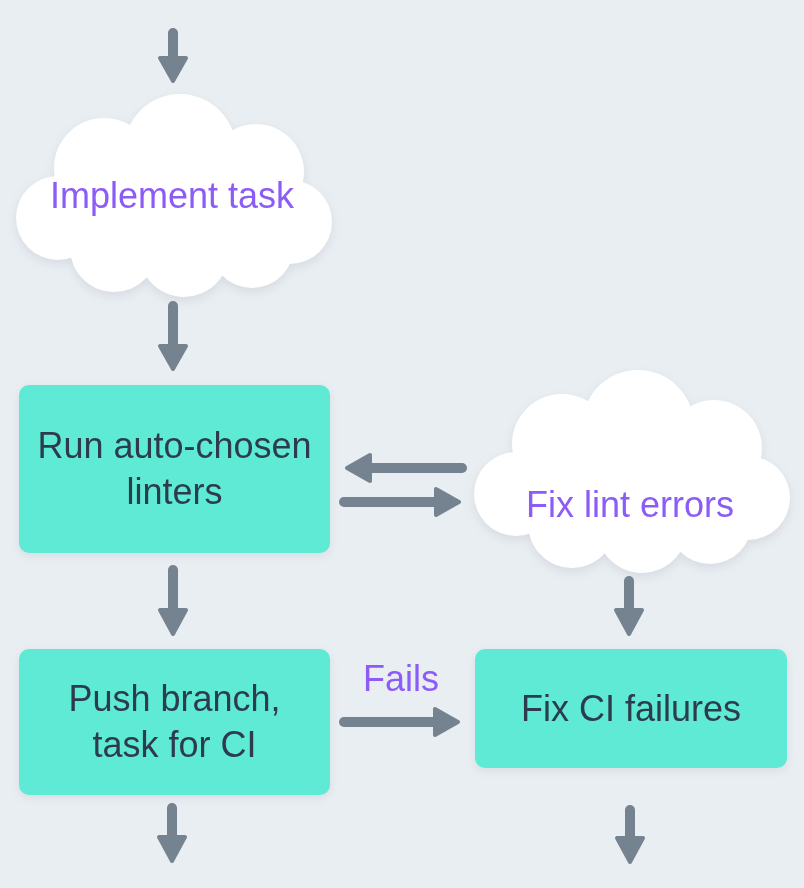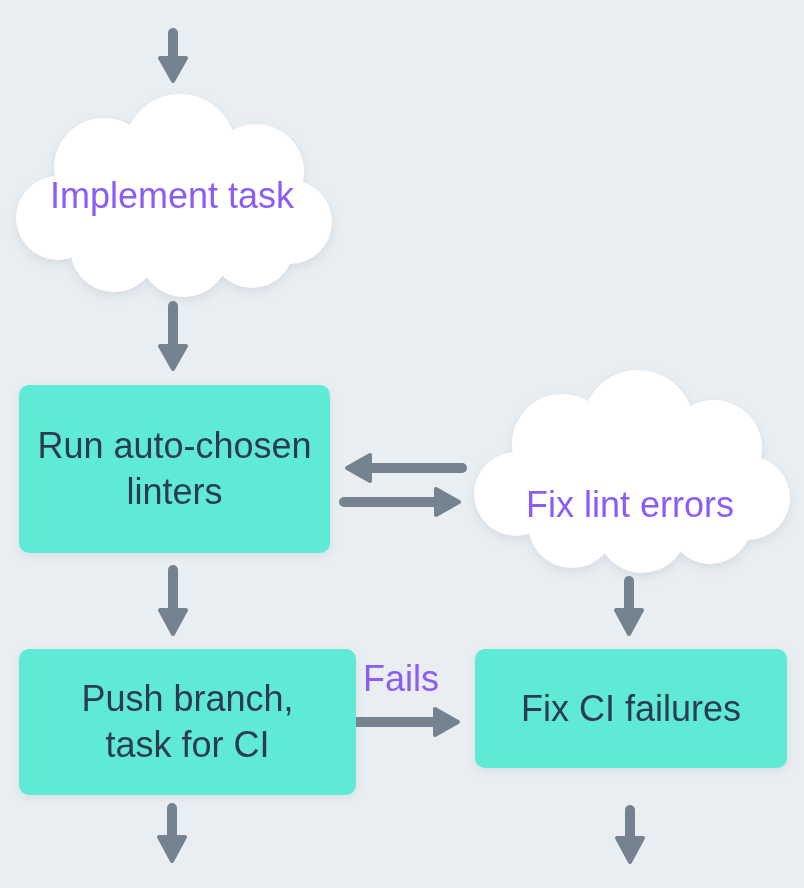--- a/index.html
+++ b/index.html
@@ -55,21 +55,21 @@
   .cloud-label, .edge-label {
     position: absolute;
     transform: translate(-50%, -50%);
     color: #8b5cf6;
     font-size: 36px;
     line-height: 44px;
     white-space: nowrap;
   }
   .line { display: block; }
   #node-run-linters  { left: 19px;  top: 385px; width: 311px; height: 168px; }
-  #node-push-branch  { left: 19px;  top: 649px; width: 337px; height: 146px; }
+  #node-push-branch  { left: 19px;  top: 649px; width: 311px; height: 146px; }
   #node-fix-ci       { left: 475px; top: 649px; width: 312px; height: 119px; }
   #label-implement-task { left: 172px; top: 196px; }
   #label-fix-lint       { left: 630px; top: 471px; margin-top: 34px; }
   #label-fails          { left: 401px; top: 679px; }
 </style>
 </head>
 <body>
 
 <div class="canvas">
 

